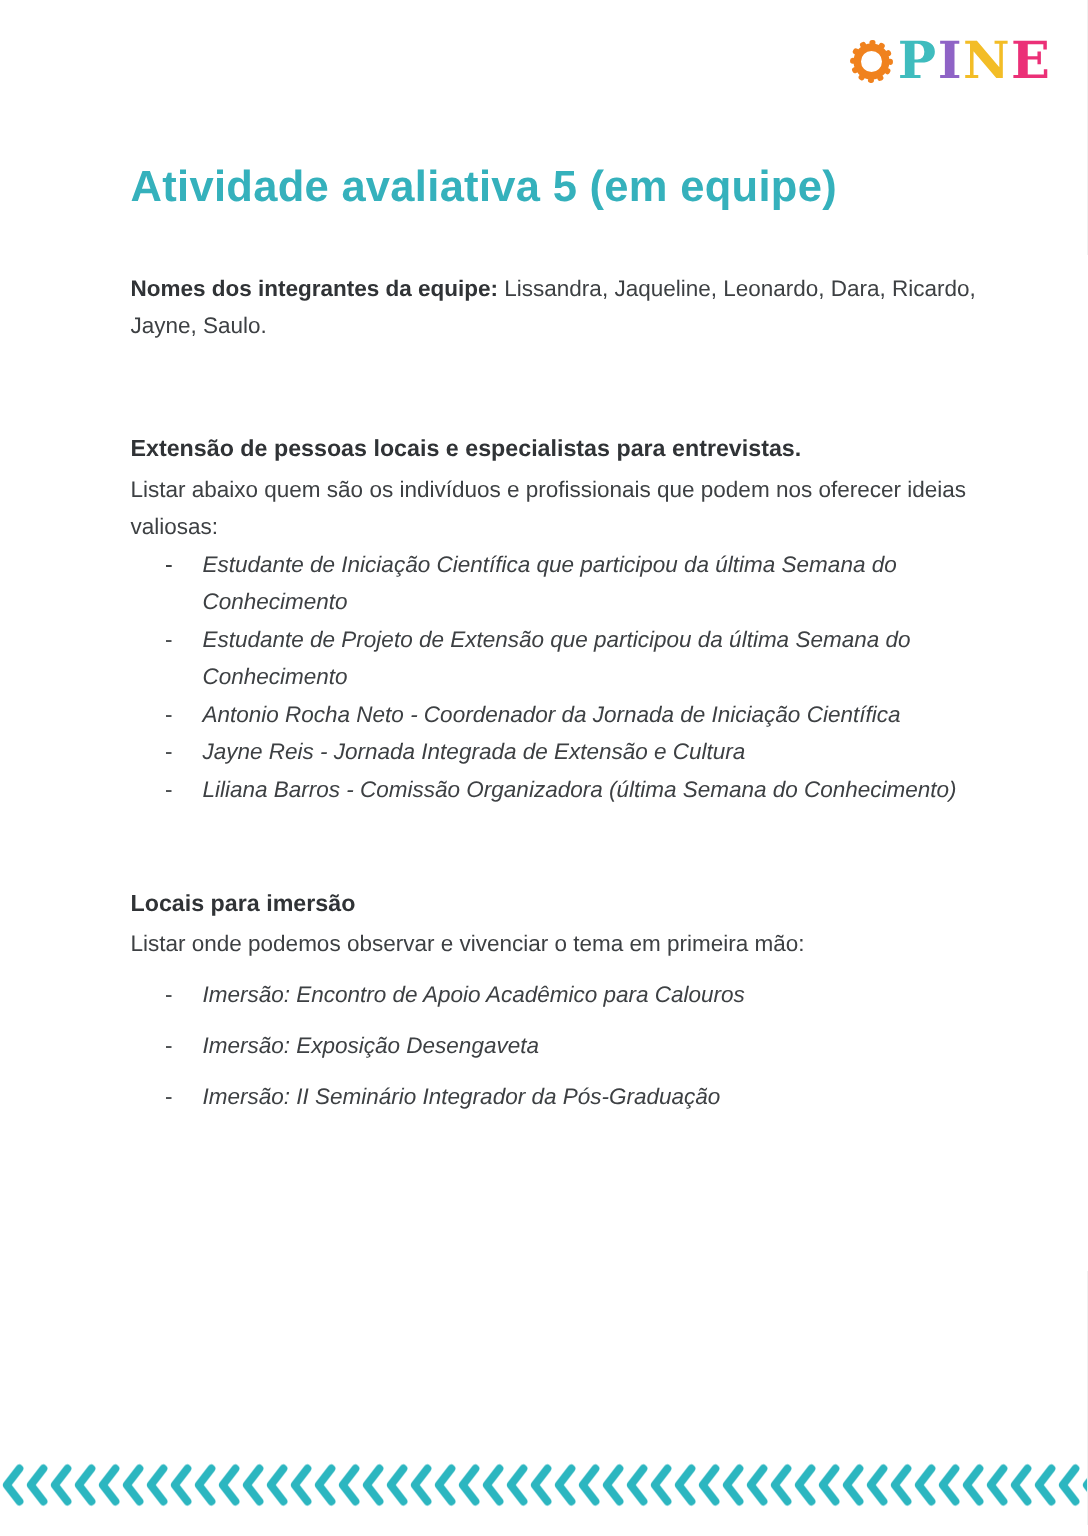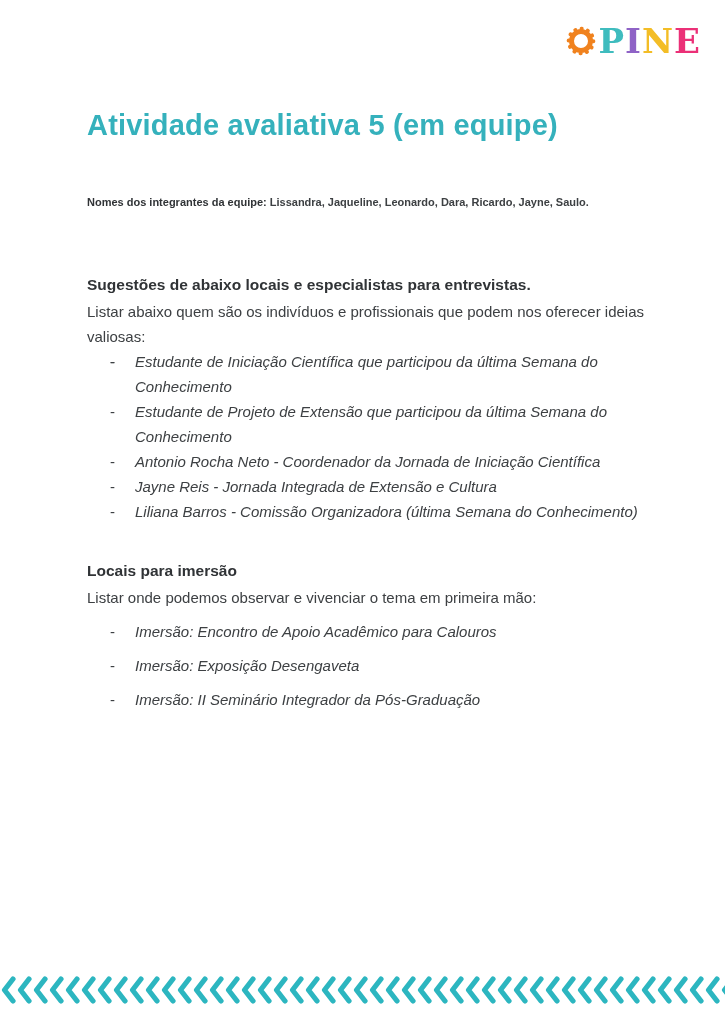--- a/index.html
+++ b/index.html
@@ -36,35 +36,34 @@
 
   h1.doc-title {
     margin-top: 106px;
     font-size: 29px;
     line-height: 38px;
     font-weight: bold;
     letter-spacing: 0.2px;
   }
 
   .team-line {
-    margin-top: 46px;
-    font-size: 11px;
+    margin-top: 36px;
+    font-size: 15px;
     line-height: 25px;
-    font-weight: bold;
   }
   .team-line strong { color: #303336; }
 
   h2.section-heading {
     font-size: 15.5px;
     line-height: 25px;
     font-weight: bold;
     color: #303336;
   }
   .sec-interviews h2 { margin-top: 57px; }
-  .sec-immersion  h2 { margin-top: 34px; }
+  .sec-immersion  h2 { margin-top: 51px; }
   .sec-tasks      h2 { margin-top: 40px; }
 
   p.section-intro {
     margin-top: 2px;
     font-size: 15px;
     line-height: 25px;
   }
   .sec-tasks p.section-intro { margin-top: 12px; }
 
   ul.dash-list { list-style: none; margin-top: 0; }
@@ -111,21 +110,21 @@
 
   <div class="content">
 
     <h1 class="doc-title" style="color: rgb(53, 177, 188);">Atividade avaliativa 5 (em equipe)</h1>
 
     <p class="team-line">
       <strong>Nomes dos integrantes da equipe:</strong><span> Lissandra, Jaqueline, Leonardo, Dara, Ricardo, Jayne, Saulo.</span>
     </p>
 
     <section class="sec-interviews">
-      <h2 class="section-heading">Sugestões de abaixo locais e especialistas para entrevistas.</h2>
+      <h2 class="section-heading">Extensão de pessoas locais e especialistas para entrevistas.</h2>
       <p class="section-intro">Listar abaixo quem são os indivíduos e profissionais que podem nos oferecer ideias valiosas:</p>
       <ul class="dash-list">
         <li>
           <span class="dash">-</span>
         </li>
         <li>
           <span class="dash">-</span>
           <span>Estudante de Iniciação Científica que participou da última Semana do Conhecimento</span>
         </li>
         <li>

